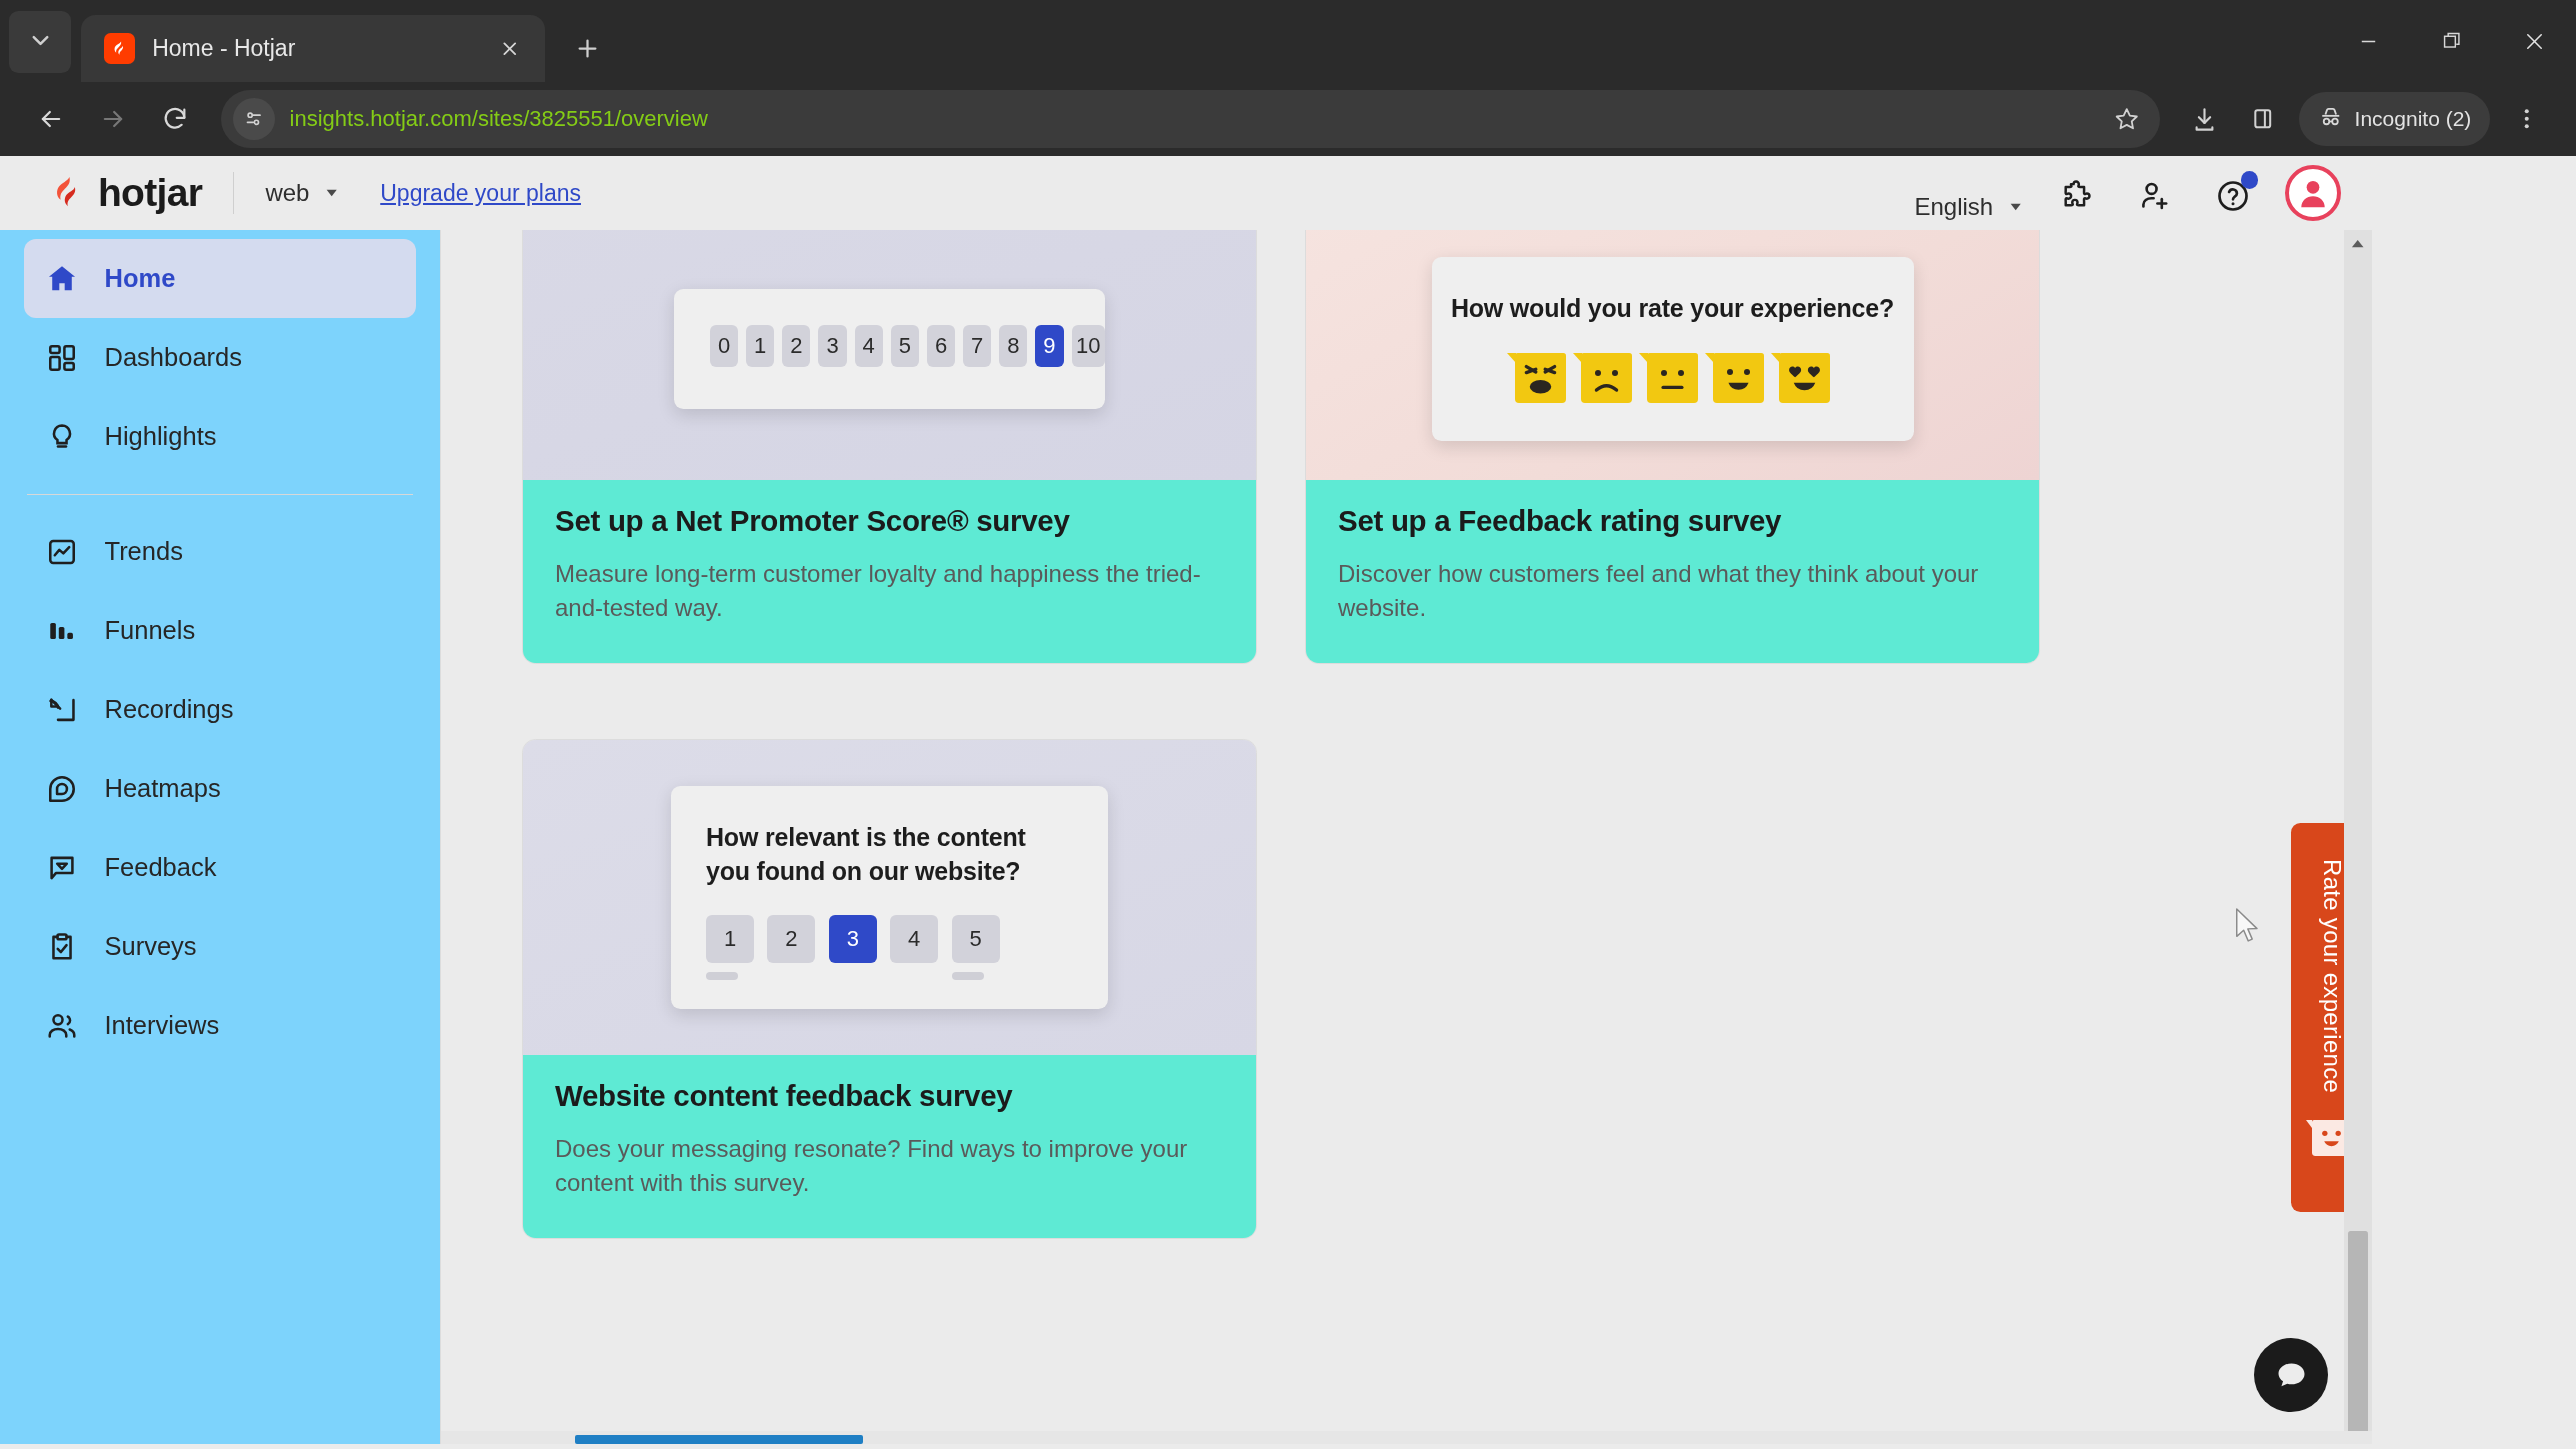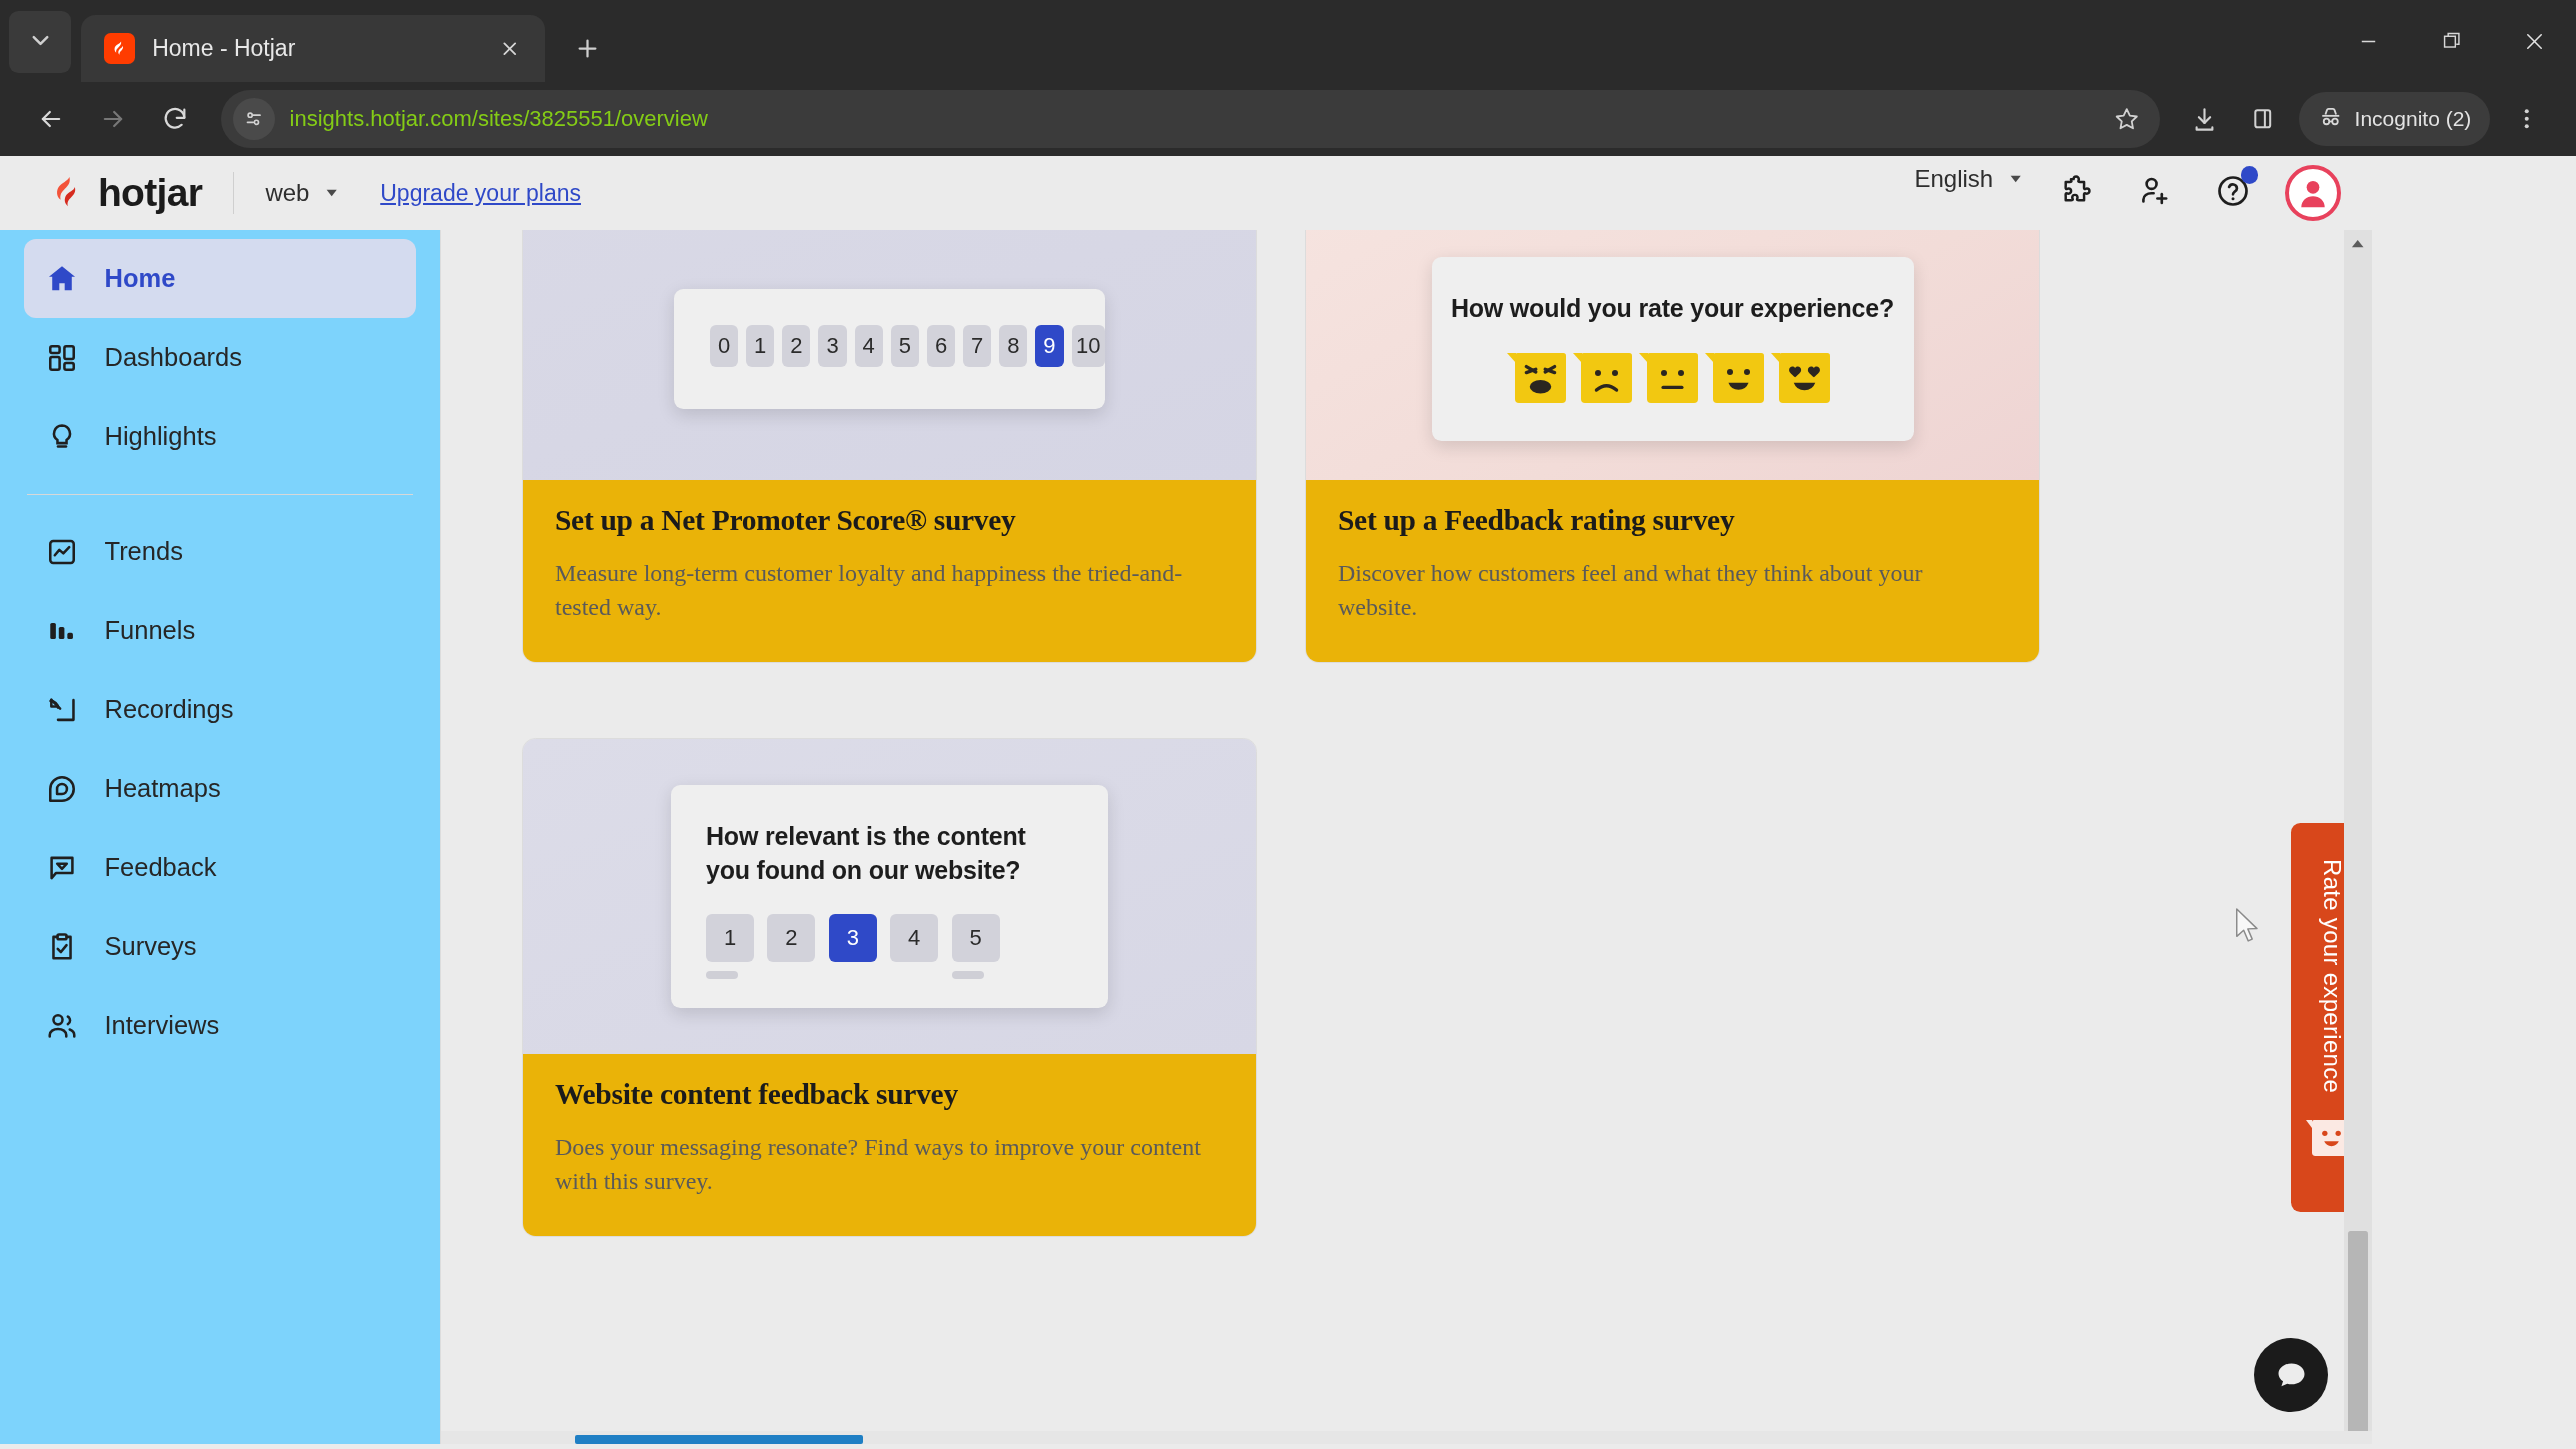--- a/index.html
+++ b/index.html
@@ -115,21 +115,21 @@
   .header-divider { width:1.3px; height:42px; background:#cfcfcf; margin:0 31px; }
   #site-selector {
     display:flex; align-items:center; gap:13.4px;
     font-size:24px; color:#2e2e2e; cursor:pointer;
   }
   #upgrade-link {
     margin-left:40px; font-size:23px; color:#2f49c8;
     text-decoration:underline; cursor:pointer; white-space:nowrap;
   }
   #header-right {
-    margin-left:auto; display:flex; align-items:flex-start; gap:27px;
+    margin-left:auto; display:flex; align-items:flex-end; gap:27px;
   }
   #language-selector {
     display:flex; align-items:center; gap:13.4px;
     font-size:24px; color:#2e2e2e; cursor:pointer;
   }
   .header-icon-btn {
     width:51px; height:51px; position:relative;
     display:flex; align-items:center; justify-content:center; cursor:pointer;
   }
   #help-badge {
@@ -209,21 +209,21 @@
     width:51px; height:50px; position:relative;
     background:#f2c811; cursor:pointer;
     border-radius:2.7px 2.7px 4px 4px;
   }
   .emoji-face::before {
     content:""; position:absolute; left:-8px; top:0;
     border-left:9.4px solid transparent;
     border-top:10.7px solid #f2c811;
   }
   .eye { position:absolute; width:6px; height:6px; border-radius:50%; background:#2b2620; }
-  .card-body { padding:24px 32px 38px 32px; background:#eab308;font-family:Liberation Serif, serif; }
+  .card-body { padding:24px 32px 38px 32px; background:#5eead4; }
   .card-title {
     font-size:29.5px; font-weight:700; color:#1b1b1b;
     letter-spacing:-0.3px; margin-bottom:19px;
   }
   .card-desc { font-size:24px; color:#5a5a5a; line-height:1.42; }
 
   
   #rate-tab {
     position:absolute; right:0; top:593px;
     width:81px; height:389px; background:#d8471b;

